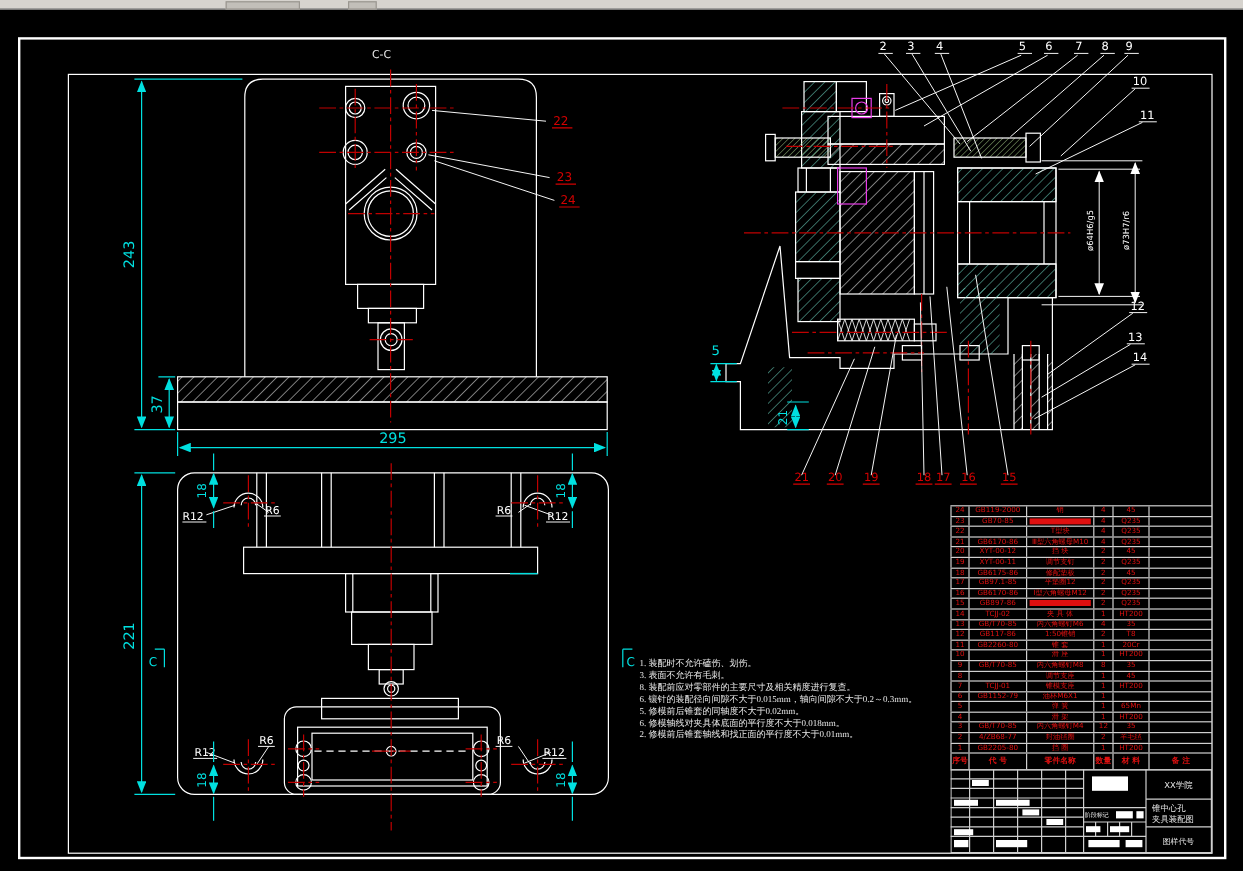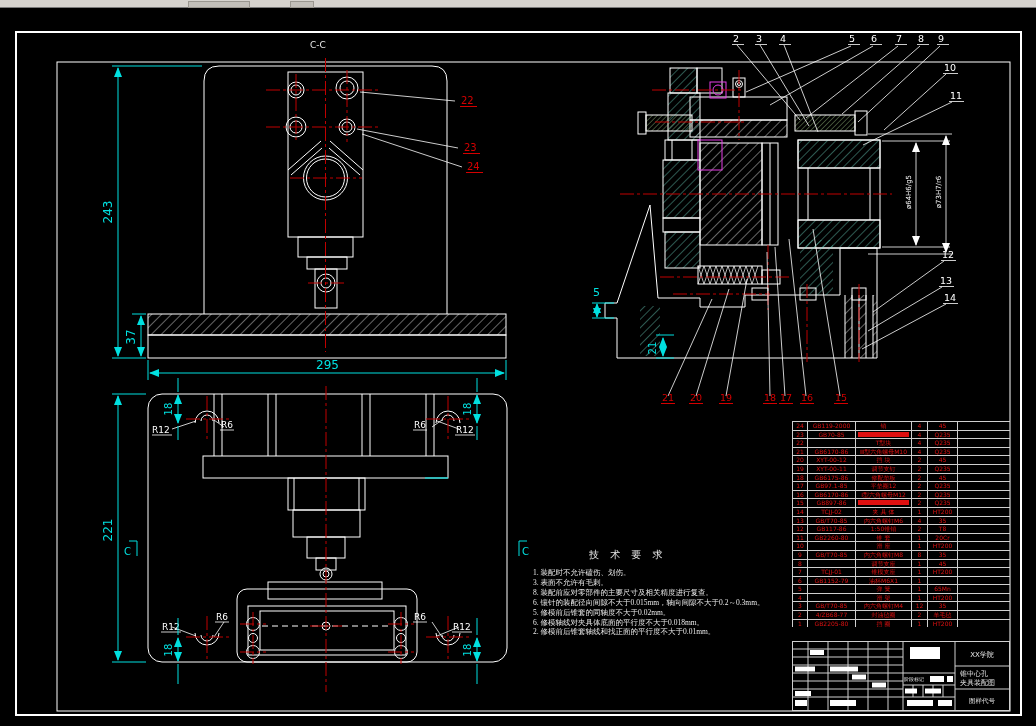--- a/index.html
+++ b/index.html
@@ -277,21 +277,20 @@
     <g>
       <text fill="#00e0e0" font-size="11" x="593" y="296">5</text>
       <text fill="#00e0e0" font-size="10" transform="rotate(-90 656 348)" x="656" y="348" text-anchor="middle">21</text>
       <text fill="#ffffff" font-size="7" transform="rotate(-90 911 192)" x="911" y="192" text-anchor="middle">ø64H6/g5</text>
       <text fill="#ffffff" font-size="7" transform="rotate(-90 941 192)" x="941" y="192" text-anchor="middle">ø73H7/r6</text>
     </g>
   </g>
 </svg>
 
 <div id="tech">
-  <div class="tech-title">技 术 要 求</div>
   <div>
         <div class="tech-item">1. 装配时不允许磕伤、划伤。</div>
         <div class="tech-item">3. 表面不允许有毛刺。</div>
         <div class="tech-item">8. 装配前应对零部件的主要尺寸及相关精度进行复查。</div>
         <div class="tech-item">6. 镶针的装配径向间隙不大于0.015mm，轴向间隙不大于0.2～0.3mm。</div>
         <div class="tech-item">5. 修模前后锥套的同轴度不大于0.02mm。</div>
         <div class="tech-item">6. 修模轴线对夹具体底面的平行度不大于0.018mm。</div>
         <div class="tech-item">2. 修模前后锥套轴线和找正面的平行度不大于0.01mm。</div>
       </div>
 </div>
@@ -488,20 +487,28 @@
         </div>
         <div class="bom-row">
           <div class="bom-cell c-no">1</div>
           <div class="bom-cell c-code">GB2205-80</div>
           <div class="bom-cell c-name">挡 圈</div>
           <div class="bom-cell c-qty">1</div>
           <div class="bom-cell c-mat">HT200</div>
           <div class="bom-cell c-note"></div>
         </div>
       </div>
+  <div id="bom-header">
+    <div class="bom-cell c-no">序号</div>
+    <div class="bom-cell c-code">代 号</div>
+    <div class="bom-cell c-name">零件名称</div>
+    <div class="bom-cell c-qty">数量</div>
+    <div class="bom-cell c-mat">材 料</div>
+    <div class="bom-cell c-note">备 注</div>
+  </div>
 </div>
 
 <div id="tblock">
   <svg width="218" height="70" viewBox="0 0 218 70">
     <g stroke="#cfcfcf" fill="none" stroke-width="1">
       <rect x="0.5" y="0.5" width="217" height="69"></rect>
       <path d="M163,0 V70 M111,0 V70"></path>
       <path d="M163,25 H218 M163,48 H218"></path>
       <path d="M0,8 H111 M0,16 H111 M0,24 H111 M0,32 H111 M0,40 H111 M0,48 H111 M0,56 H111"></path>
       <path d="M16,0 V70 M36,0 V70 M56,0 V70 M76,0 V70 M96,0 V70"></path>

